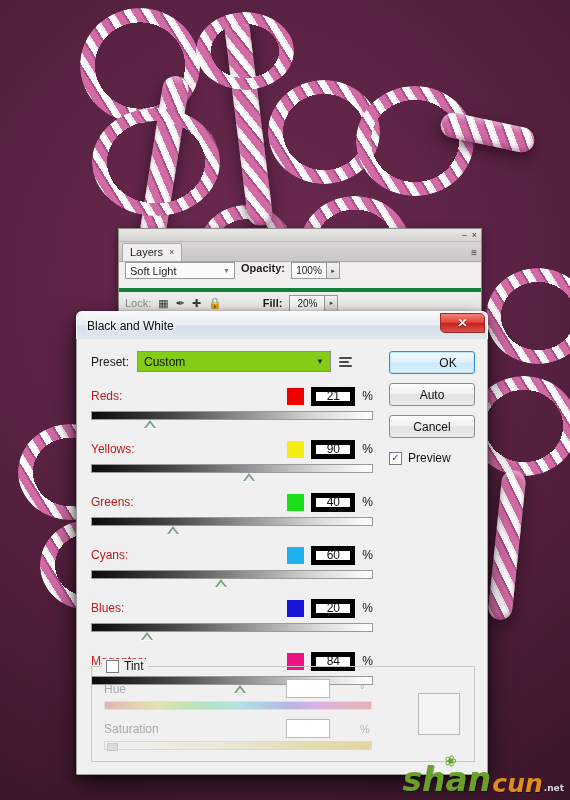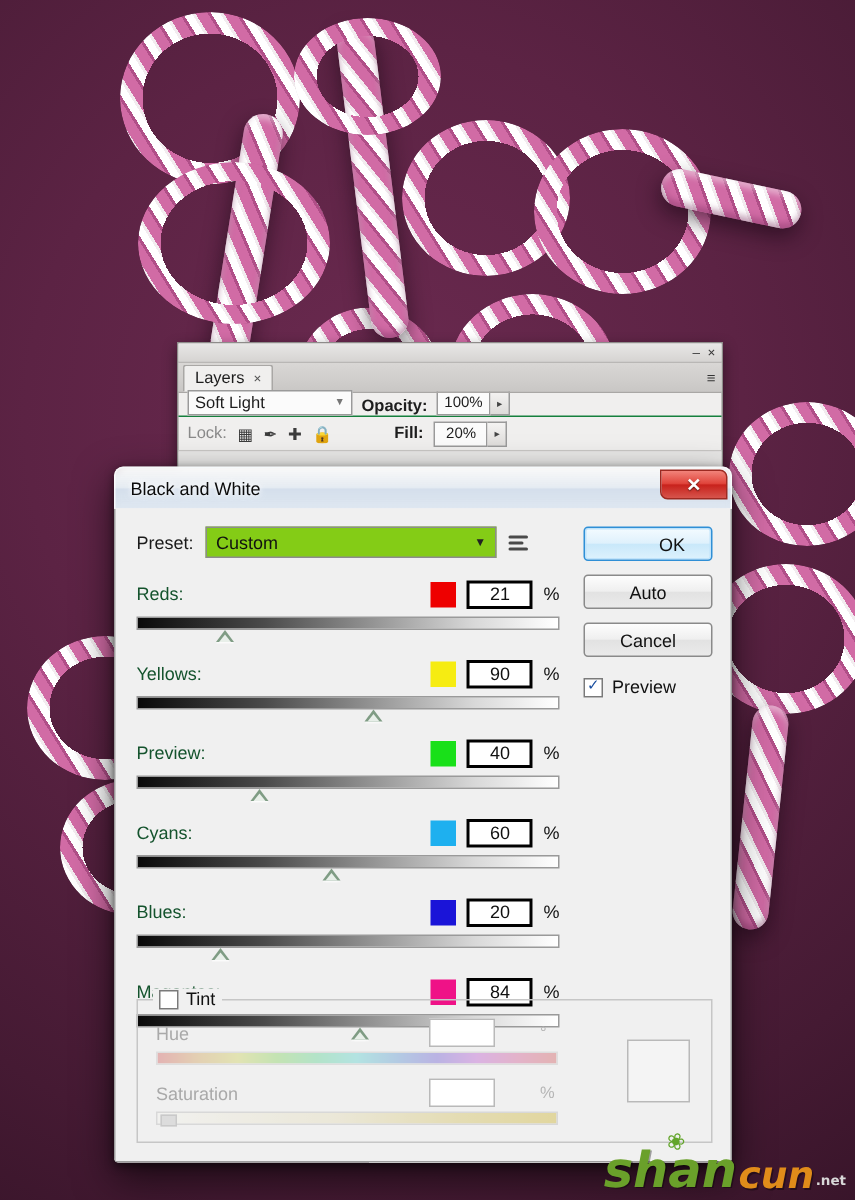--- a/index.html
+++ b/index.html
@@ -78,23 +78,23 @@
     border: 1px solid #a9a7a5; border-bottom: none;
     font-size: 11px; display: flex; align-items: center; gap: 6px;
     border-radius: 2px 2px 0 0;
   }
   #layers-tab .x { font-size: 9px; color: #555; }
   #panel-menu {
     position: absolute; right: 5px; bottom: 3px;
     font-size: 10px; color: #333; letter-spacing: -1px;
   }
   #blend-row {
-    height: 16px; display: flex; align-items: flex-end;
+    height: 30px; display: flex; align-items: flex-start;
     padding: 0 6px; gap: 6px;
-    border-bottom: 1px solid #15803d;
+    border-bottom: 4px solid #15803d;
   }
   #blend-select {
     width: 110px; height: 17px;
     background: #fbfbfb; border: 1px solid #9a9a9a;
     font-size: 11px; display: flex; align-items: center;
     padding-left: 4px; position: relative; color: #1d1d1d;
   }
   #blend-select .arrow {
     position: absolute; right: 4px; font-size: 7px; color: #777;
   }
@@ -215,25 +215,25 @@
     font-size: 10px; color: #1a4fa0; line-height: 1;
   }
   .chk.off { color: transparent; }
 
   
   #sliders { width: 282px; }
   .slider-block { margin-bottom: 12px; }
   .slider-head {
     display: flex; align-items: center; height: 20px; margin-bottom: 5px;
   }
-  .slider-name { font-size: 12px; color: #14532d; flex: 1; }
+  .slider-name { font-size: 12px; color: #b91c1c; flex: 1; }
   .swatch { width: 17px; height: 17px; margin-right: 7px; }
   .val-box {
     width: 44px; height: 19px; background: #fff;
-    border: 2px solid #000000;
+    border: 5px solid #000000;
     font-size: 12px; color: #111;
     display: flex; align-items: center; justify-content: center;
   }
   .pct { font-size: 12px; color: #111; margin-left: 7px; }
   .track-wrap { position: relative; height: 16px; }
   .track {
     height: 9px; width: 100%;
     background: linear-gradient(90deg, #0a0a0a 0%, #4a4a4a 30%, #9a9a9a 58%, #d8d8d8 80%, #ffffff 100%);
     border: 1px solid #9a9a9a;
   }
@@ -425,21 +425,21 @@
               <span class="val-box">90</span>
               <span class="pct">%</span>
             </div>
             <div class="track-wrap">
               <div class="track"></div>
               <div class="thumb" style="left:56%"></div>
             </div>
           </div>
           <div class="slider-block">
             <div class="slider-head">
-              <span class="slider-name">Preview:</span>
+              <span class="slider-name">Greens:</span>
               <span class="swatch" style="background:#19e019"></span>
               <span class="val-box">40</span>
               <span class="pct">%</span>
             </div>
             <div class="track-wrap">
               <div class="track"></div>
               <div class="thumb" style="left:29%"></div>
             </div>
           </div>
           <div class="slider-block">

